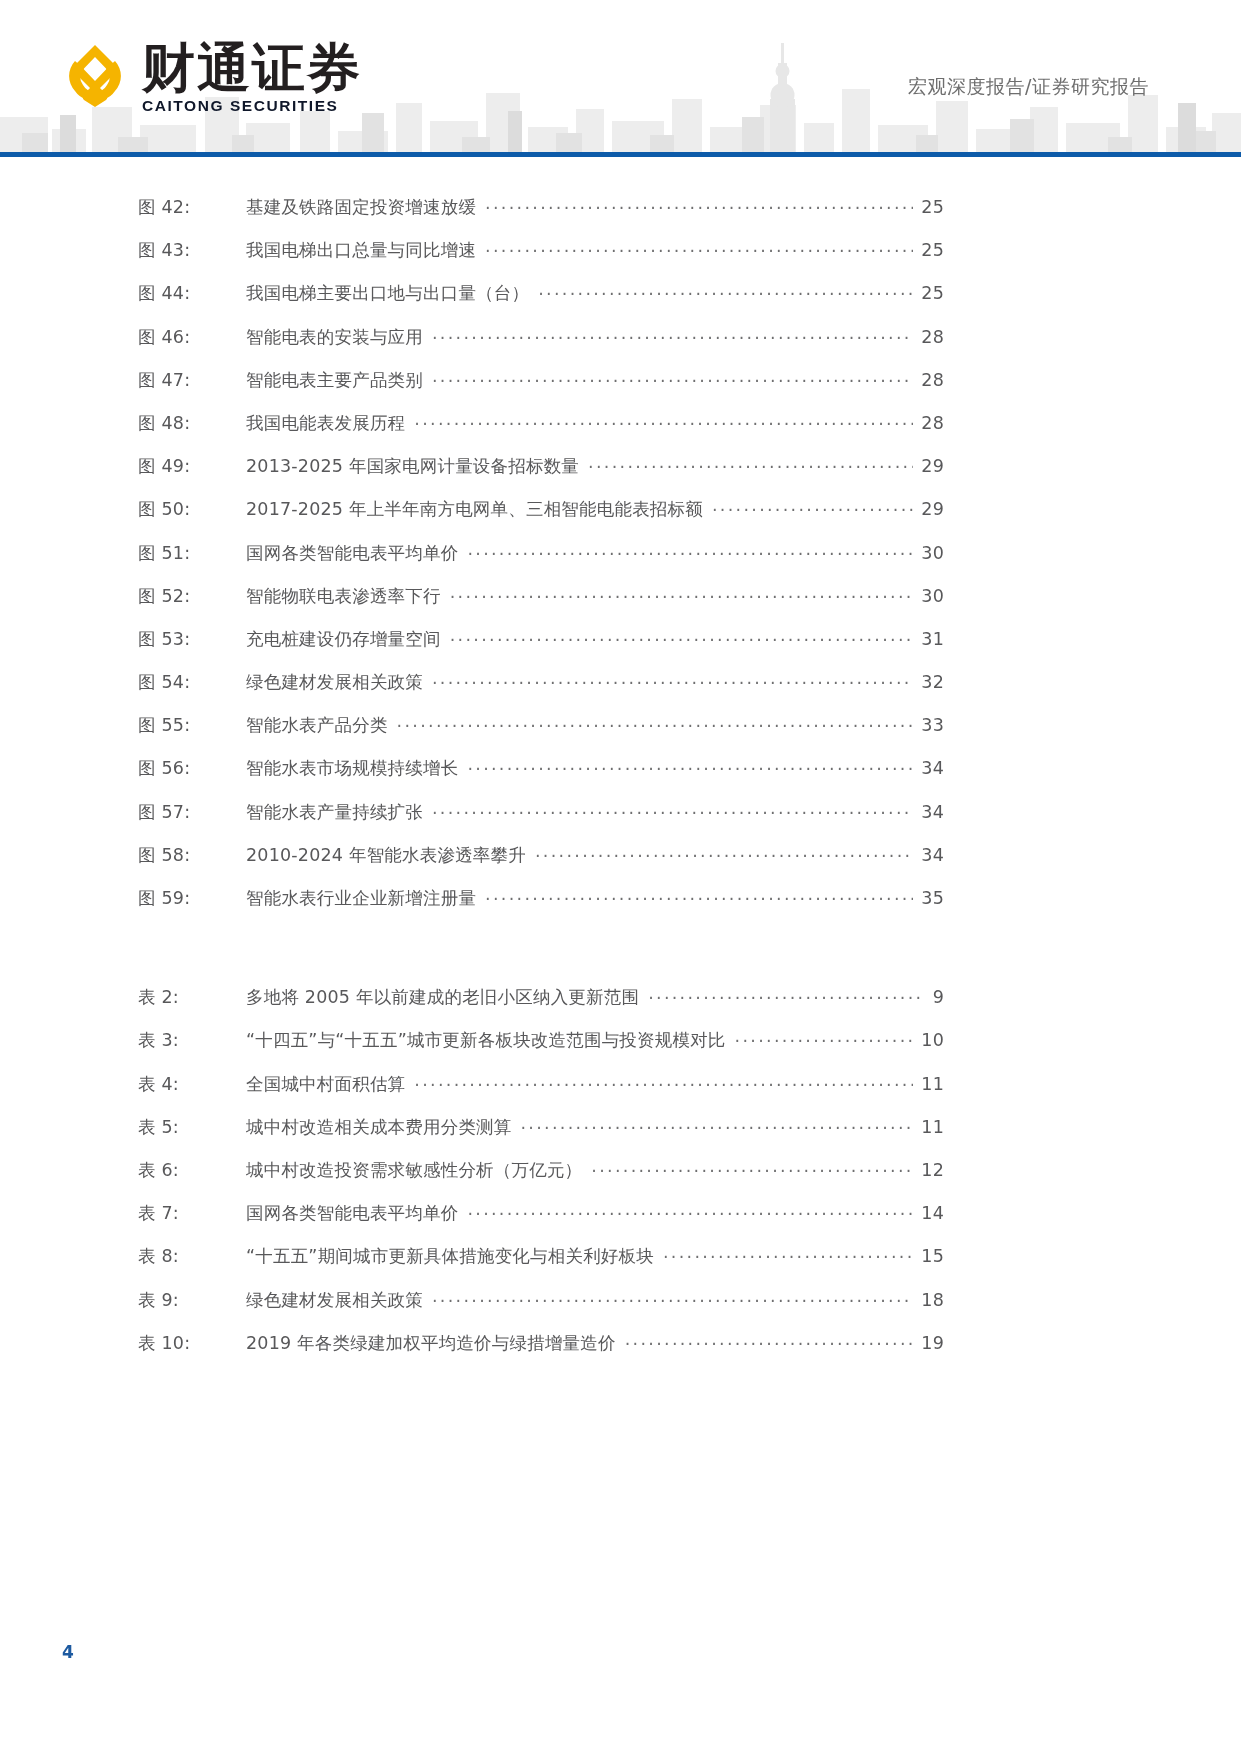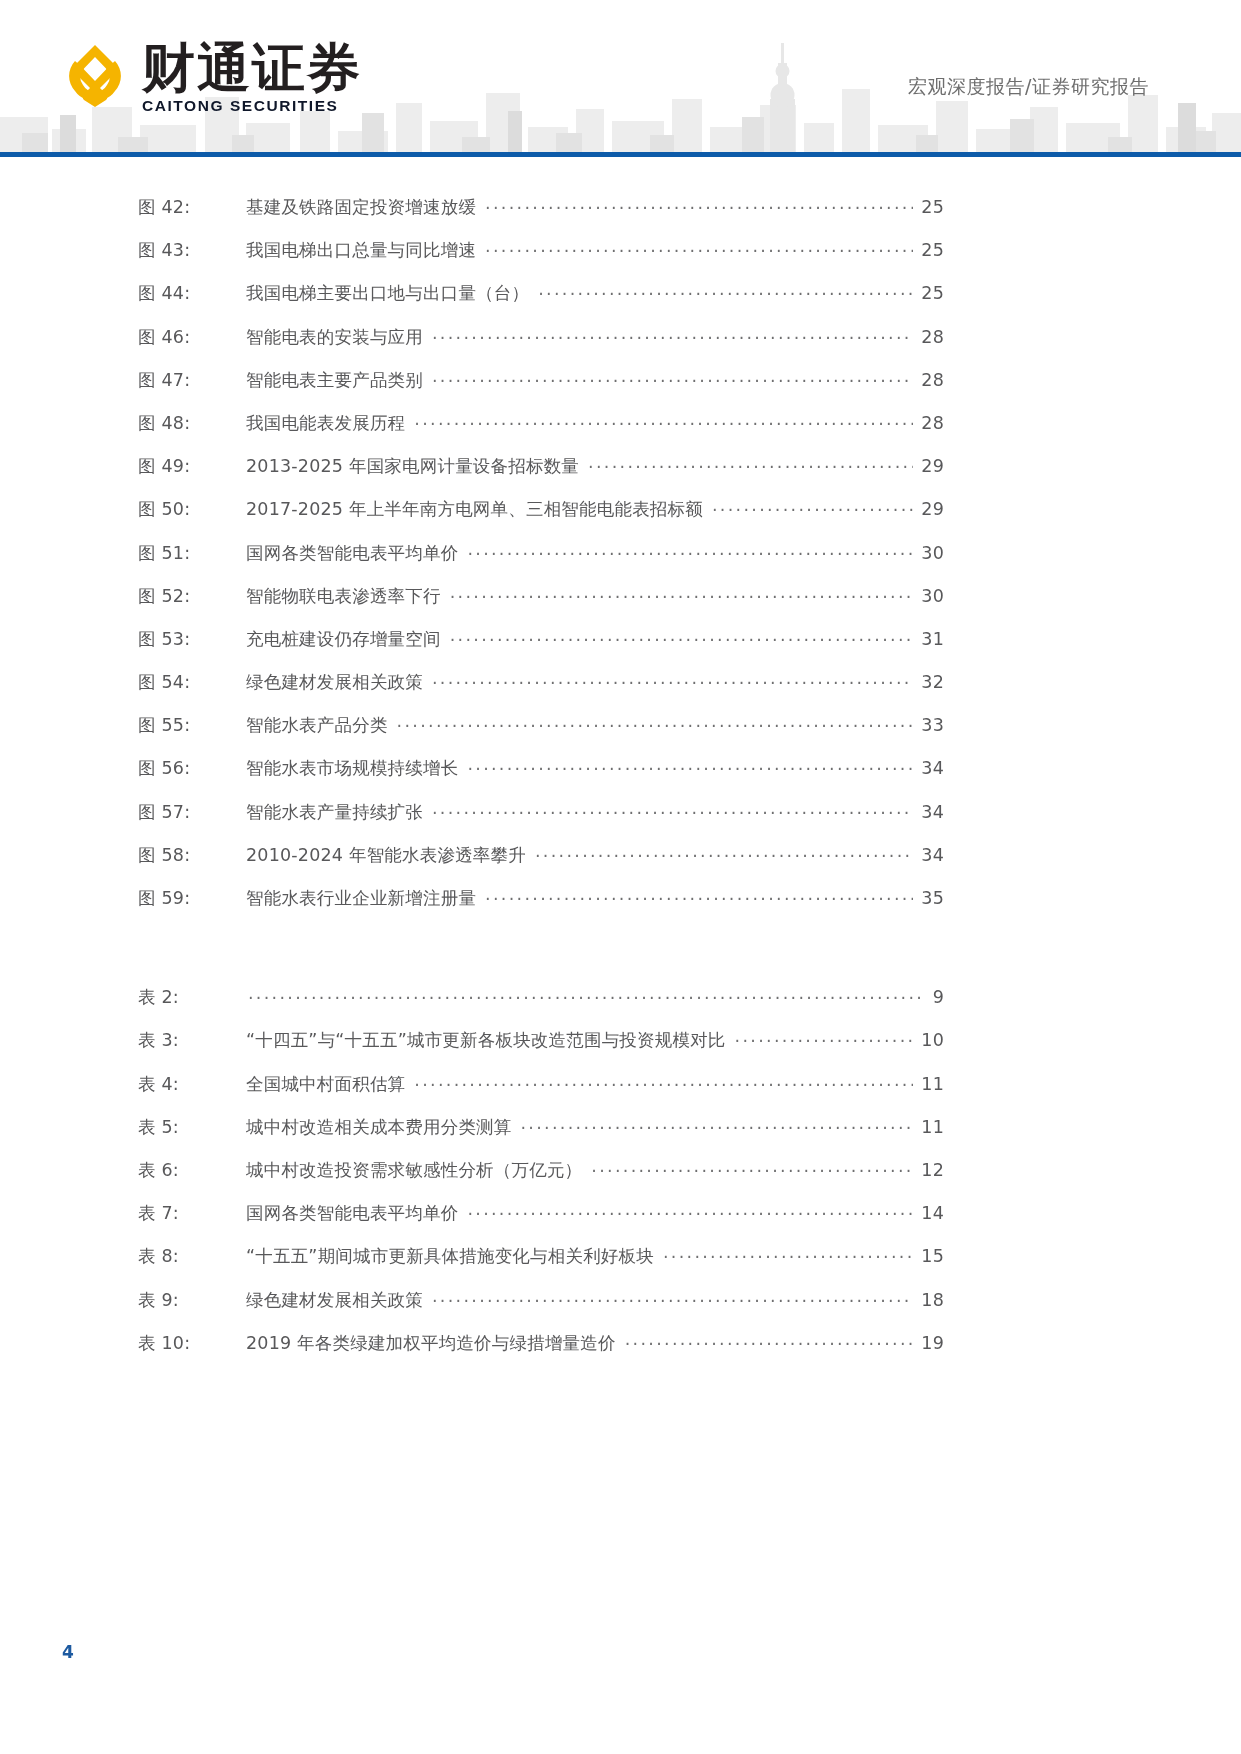--- a/index.html
+++ b/index.html
@@ -359,20 +359,21 @@
         <span class="toc-label">图 59:</span>
         <span class="toc-title">智能水表行业企业新增注册量</span>
         <span class="toc-dots"></span>
         <span class="toc-page">35</span>
       </div>
     </div>
   <div class="toc-gap"></div>
   <div class="toc-group" id="table-list">
       <div class="toc-row">
         <span class="toc-label">表 2:</span>
+        <span class="toc-title">多地将 2005 年以前建成的老旧小区纳入更新范围</span>
         <span class="toc-dots"></span>
         <span class="toc-page">9</span>
       </div>
       <div class="toc-row">
         <span class="toc-label">表 3:</span>
         <span class="toc-title">“十四五”与“十五五”城市更新各板块改造范围与投资规模对比</span>
         <span class="toc-dots"></span>
         <span class="toc-page">10</span>
       </div>
       <div class="toc-row">

